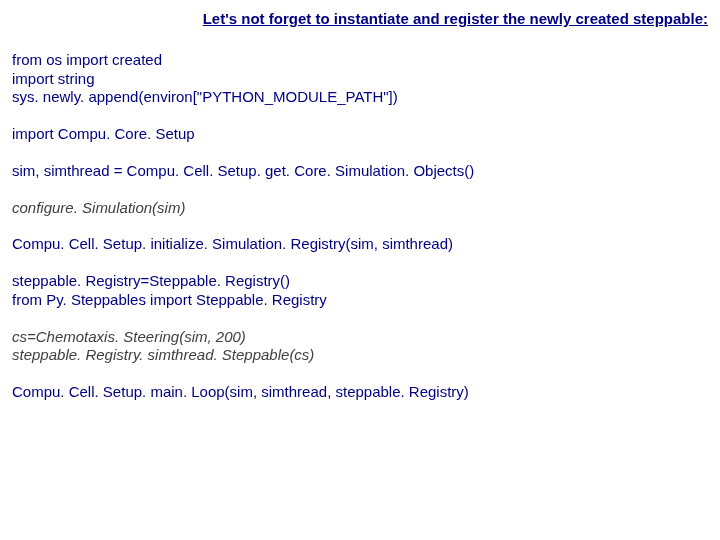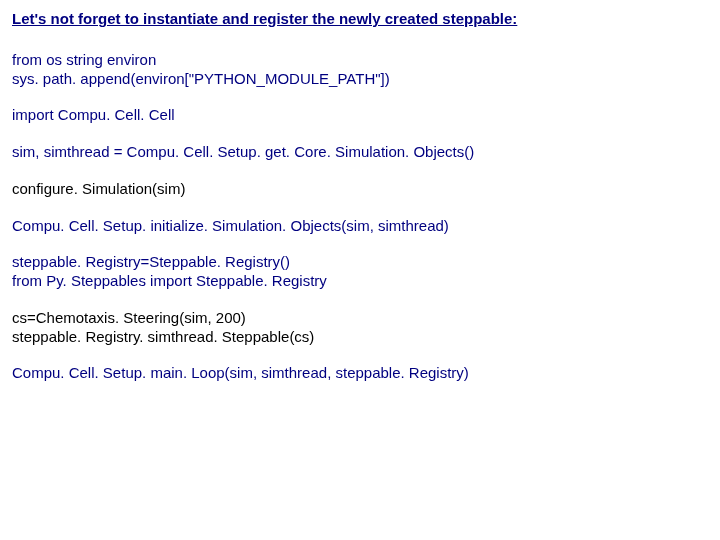--- a/index.html
+++ b/index.html
@@ -11,51 +11,53 @@
     font-family: Arial, Helvetica, sans-serif;
     font-size: 15px;
     color: #000080;
     line-height: 1.25;
     background: #fff;
   }
   .title {
     font-weight: bold;
     text-decoration: underline;
     margin-bottom: 22px;
+    text-align: right;
   }
   .block {
     margin-bottom: 18px;
   }
   .line { white-space: pre; }
-  .highlight { color: #000000; }
+  .highlight { color: #404040; font-style: italic; }
 </style>
 </head>
 <body>
 
 <div class="title">Let's not forget to instantiate and register the newly created steppable:</div>
 
 <div class="block">
-  <div class="line">from os string environ</div>
-  <div class="line">sys. path. append(environ["PYTHON_MODULE_PATH"])</div>
+  <div class="line">from os import created</div>
+  <div class="line">import string</div>
+  <div class="line">sys. newly. append(environ["PYTHON_MODULE_PATH"])</div>
 </div>
 
 <div class="block">
-  <div class="line">import Compu. Cell. Cell</div>
+  <div class="line">import Compu. Core. Setup</div>
 </div>
 
 <div class="block">
   <div class="line">sim, simthread = Compu. Cell. Setup. get. Core. Simulation. Objects()</div>
 </div>
 
 <div class="block highlight">
   <div class="line">configure. Simulation(sim)</div>
 </div>
 
 <div class="block">
-  <div class="line">Compu. Cell. Setup. initialize. Simulation. Objects(sim, simthread)</div>
+  <div class="line">Compu. Cell. Setup. initialize. Simulation. Registry(sim, simthread)</div>
 </div>
 
 <div class="block">
   <div class="line">steppable. Registry=Steppable. Registry()</div>
   <div class="line">from Py. Steppables import Steppable. Registry</div>
 </div>
 
 <div class="block highlight">
   <div class="line">cs=Chemotaxis. Steering(sim, 200)</div>
   <div class="line">steppable. Registry. simthread. Steppable(cs)</div>

